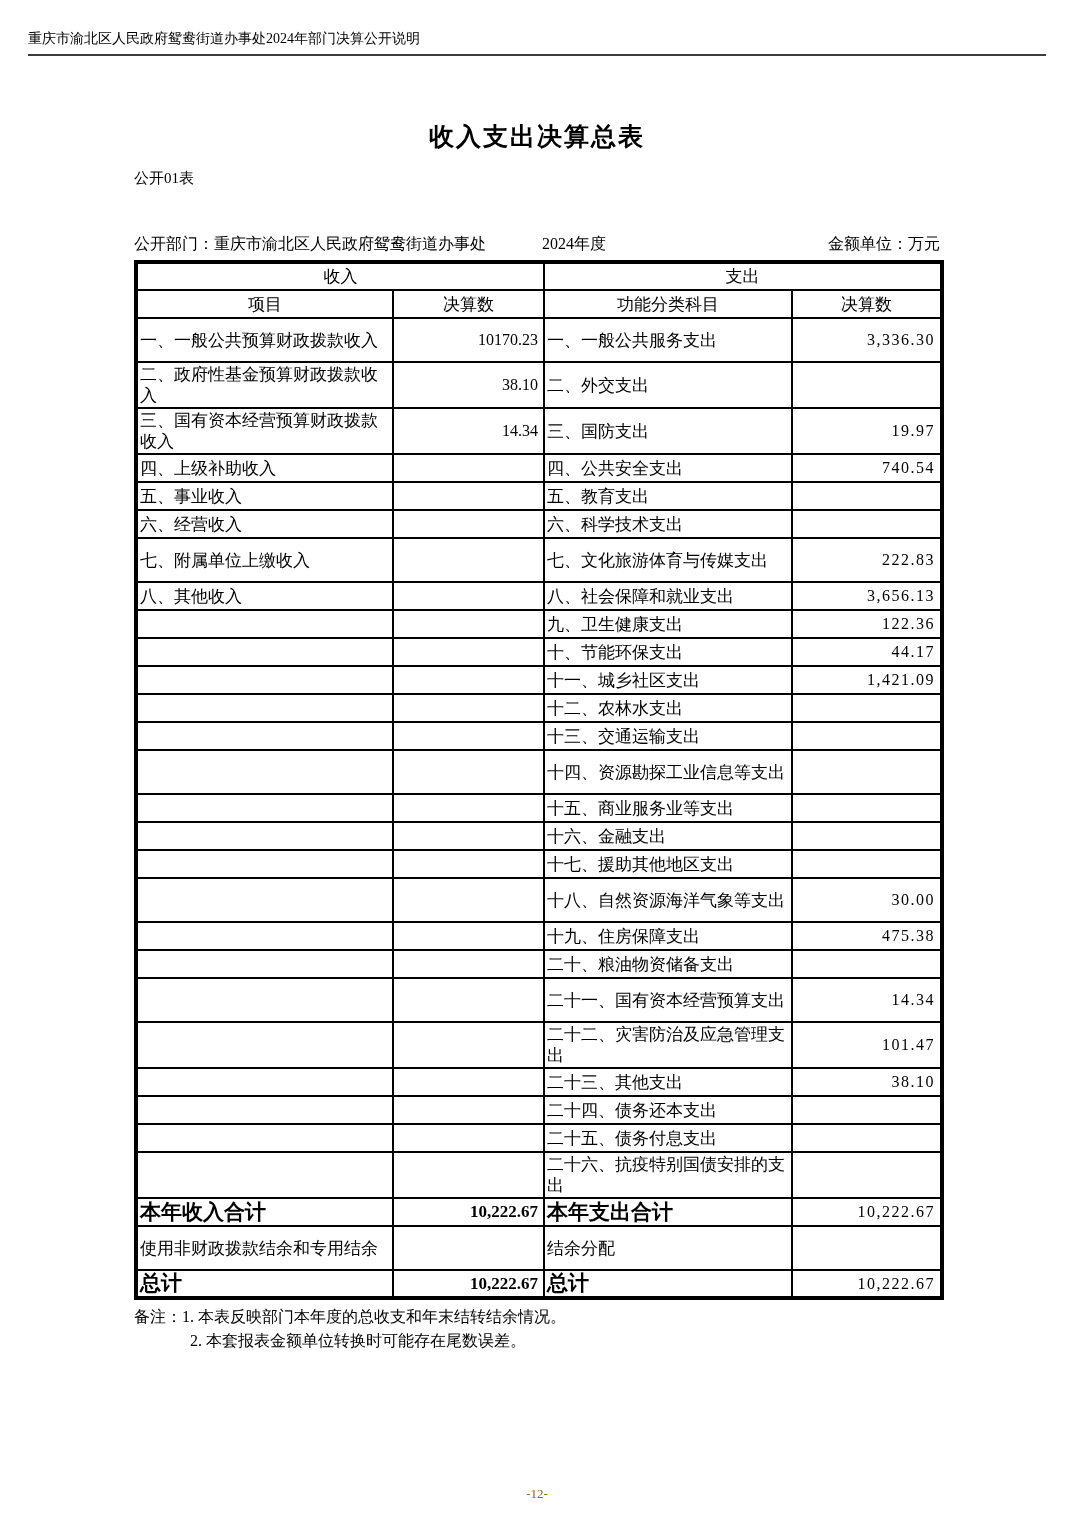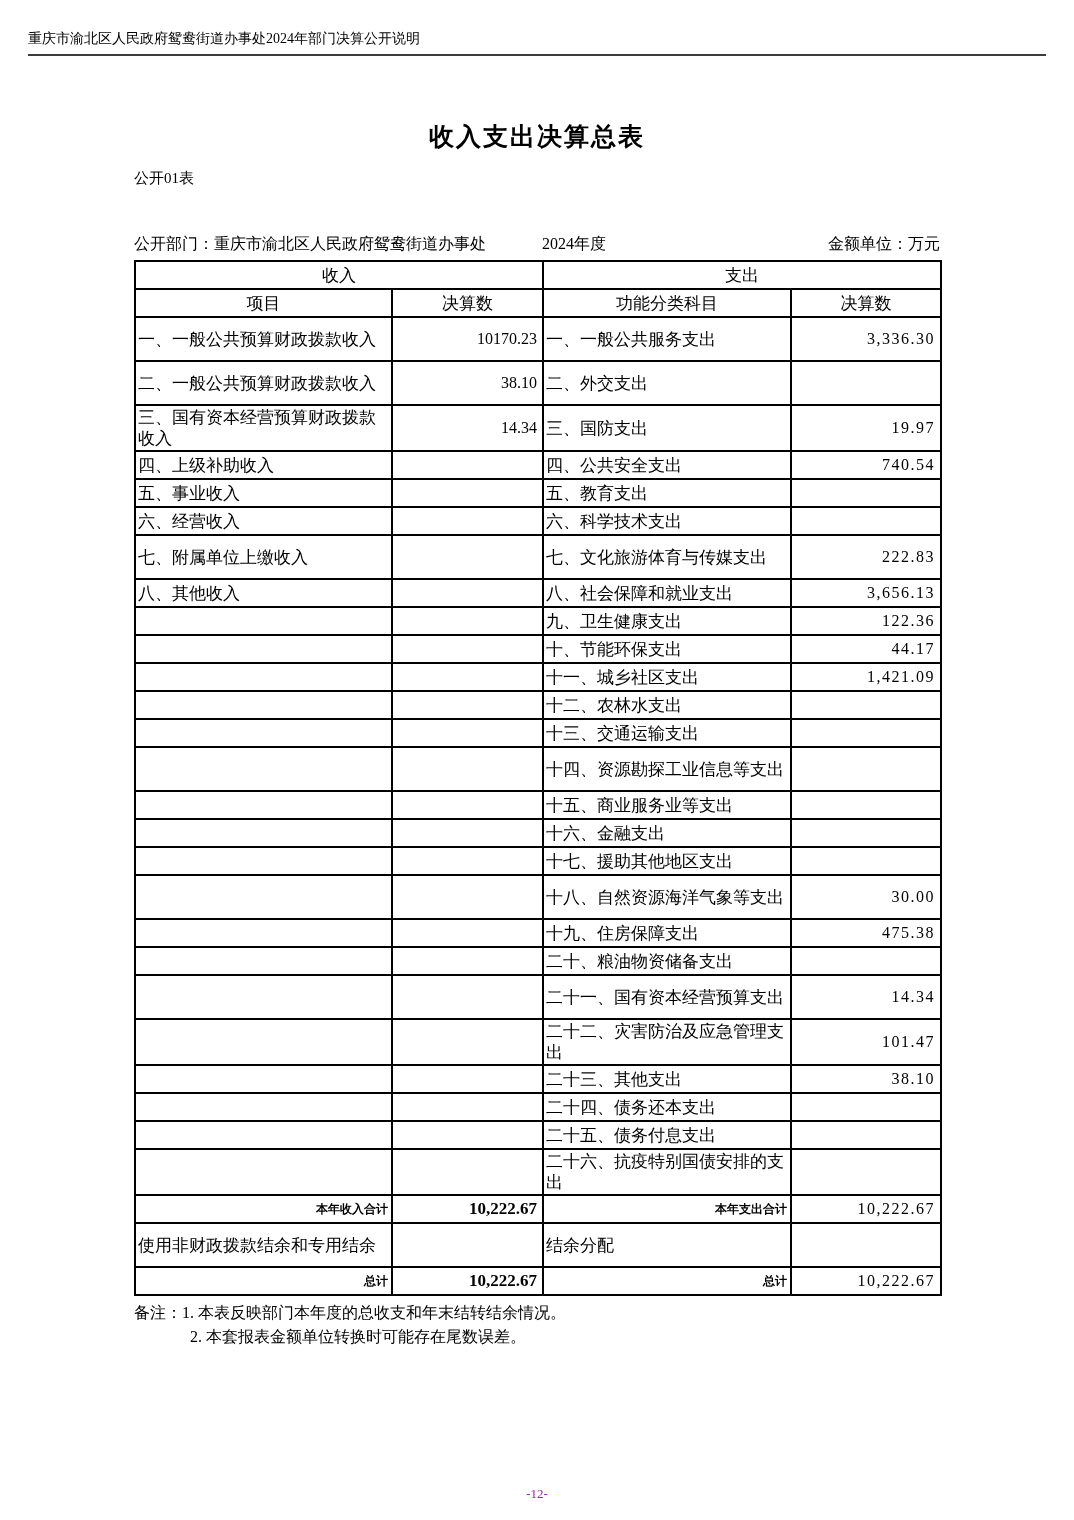--- a/index.html
+++ b/index.html
@@ -53,21 +53,21 @@
     margin-top: 9px;
     margin-bottom: 5px;
   }
   .meta-year { margin-left: 56px; }
   .meta-unit { margin-left: auto; margin-top: 37px; }
 
   table.fin {
     border-collapse: collapse;
     table-layout: fixed;
     width: 806px;
-    border: 2px solid #000000;
+    border: 4px solid #000000;
     padding-left: 32px;
   }
   table.fin th, table.fin td {
     border: 2px solid #000;
     vertical-align: middle;
     overflow: hidden;
   }
   thead th {
     font-weight: 400;
     font-size: 17px;
@@ -85,41 +85,41 @@
     font-family: Liberation Serif, serif;
   }
   .c-val {
     text-align: right;
     font-size: 16px;
     padding: 1px 5px 1px 2px;
     white-space: nowrap;
   }
   .c-val.ev { letter-spacing: 1.5px; border-radius: 11px; }
   tr.total-row .c-item {
-    text-align: right;
+    text-align: left;
     font-weight: 700;
-    font-size: 12px;
+    font-size: 21px;
   }
   tr.total-row .c-val.iv { font-weight: 700; font-size: 17px; }
 
   .notes {
     margin-top: 5px;
     font-size: 16px;
     line-height: 24px;
   }
   .notes .note-2 { padding-left: 56px; }
 
   .page-footer {
     position: absolute;
     bottom: 18px;
     left: 0;
     width: 100%;
     text-align: center;
     font-size: 13px;
-    color: #a21caf;
+    color: #a16207;
   }
 </style>
 </head>
 <body>
 
 <div class="page">
 
   <div class="doc-header">
     <span>重庆市渝北区人民政府鸳鸯街道办事处2024年部门决算公开说明</span>
   </div>
@@ -156,21 +156,21 @@
         </tr>
       </thead>
       <tbody>
           <tr class="tall">
             <td class="c-item">一、一般公共预算财政拨款收入</td>
             <td class="c-val iv">10170.23</td>
             <td class="c-item">一、一般公共服务支出</td>
             <td class="c-val ev">3,336.30</td>
           </tr>
           <tr class="tall">
-            <td class="c-item">二、一般公共预算财政拨款收入</td>
+            <td class="c-item">二、政府性基金预算财政拨款收入</td>
             <td class="c-val iv">38.10</td>
             <td class="c-item">二、外交支出</td>
             <td class="c-val ev"></td>
           </tr>
           <tr class="tall">
             <td class="c-item">三、国有资本经营预算财政拨款收入</td>
             <td class="c-val iv">14.34</td>
             <td class="c-item">三、国防支出</td>
             <td class="c-val ev">19.97</td>
           </tr>

